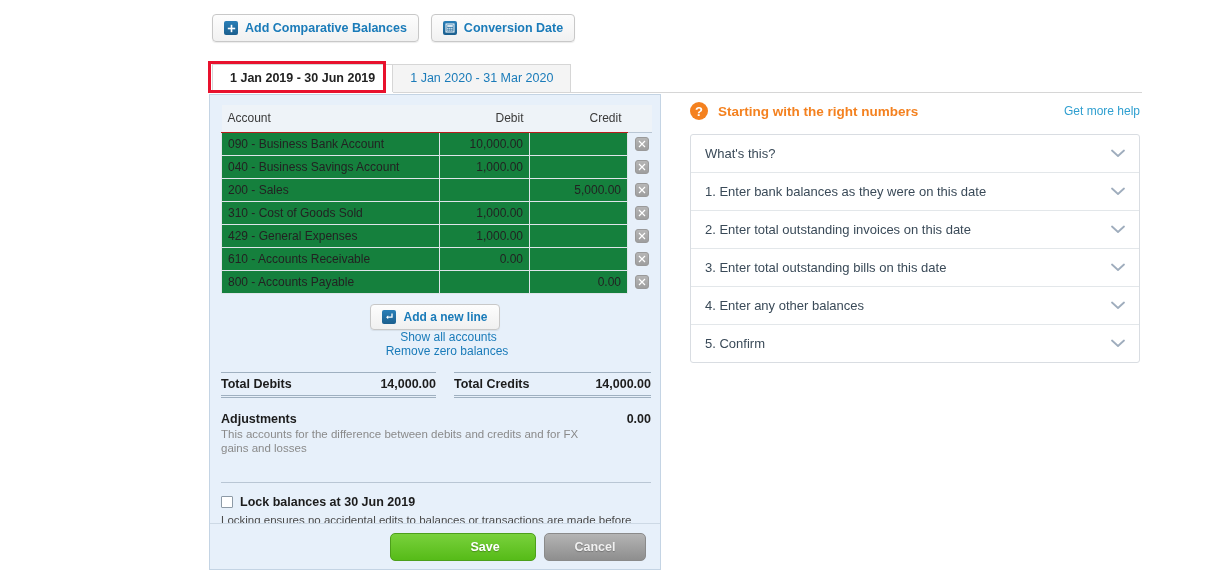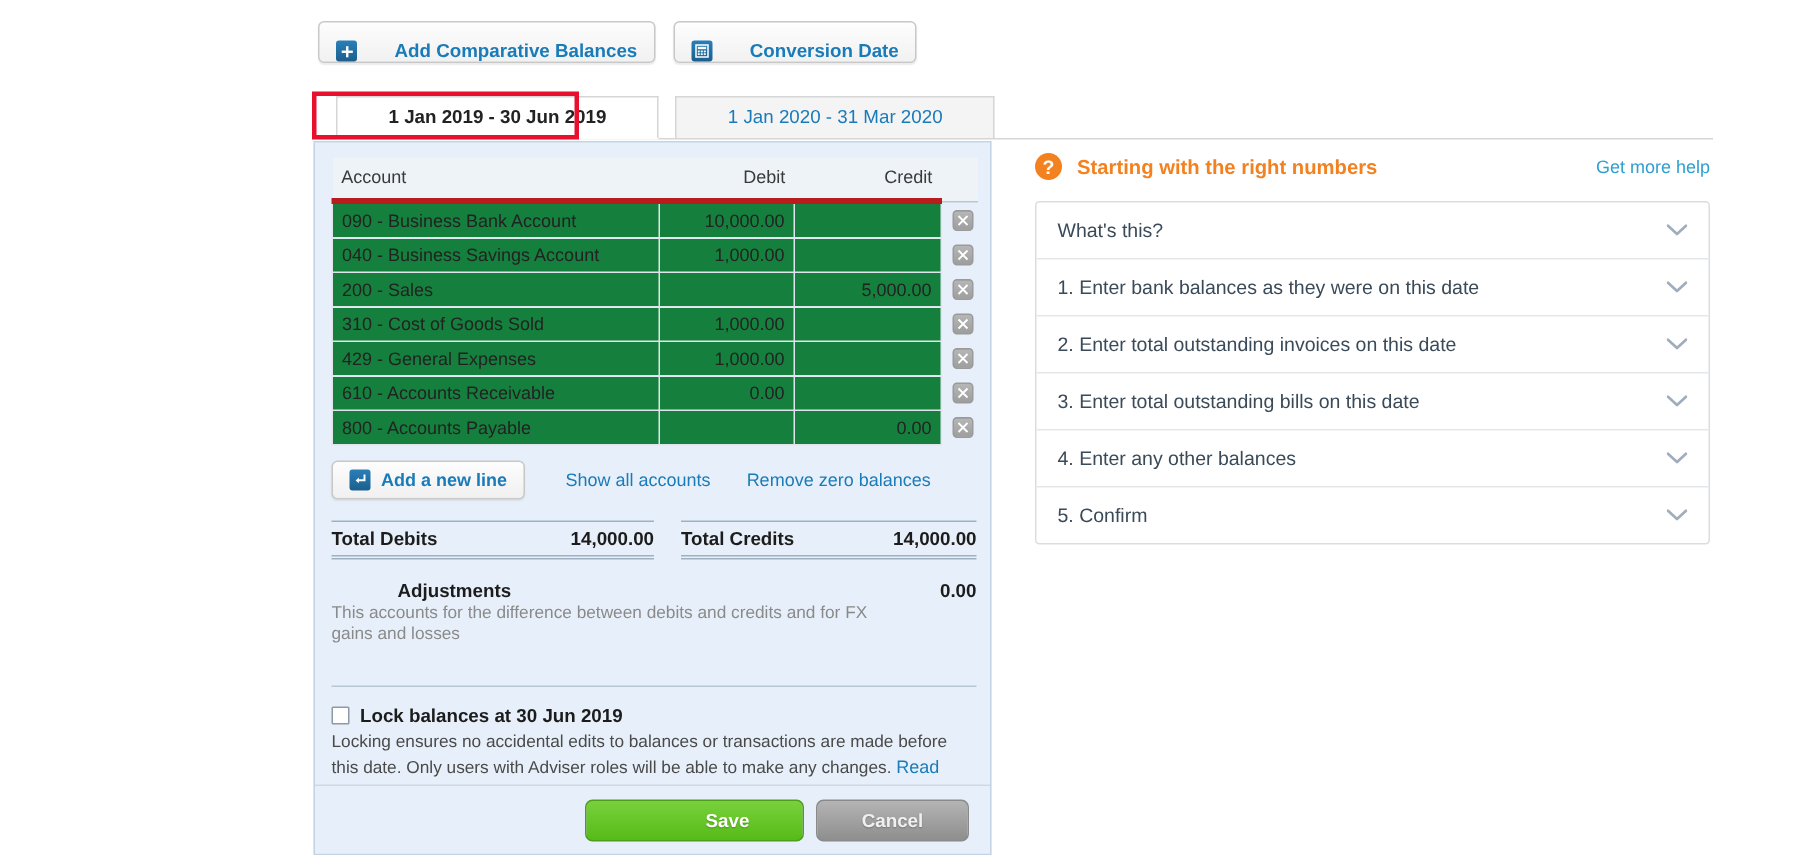--- a/index.html
+++ b/index.html
@@ -5,43 +5,43 @@
   html,body{margin:0;padding:0;}
   body{
     width:1210px;height:575px;background:#ffffff;
     font-family:"Liberation Sans", sans-serif;
     font-size:12px;color:#333;overflow:hidden;position:relative;
   }
 
   
   .toolbar{position:absolute;left:212px;top:14px;display:flex;gap:12px;}
   .tbtn{
-    display:flex;align-items:flex-end;gap:25px;
+    display:flex;align-items:center;gap:7px;
     height:26px;padding:0 11px;
     background:linear-gradient(to bottom,#fdfdfd 0%,#f1f1f1 100%);
     border:1px solid #c8c8c8;border-radius:4px;
     box-shadow:0 1px 1px rgba(0,0,0,.08);
     color:#1a7bb9;font-size:12.5px;font-weight:bold;
     white-space:nowrap;cursor:pointer;
   }
   .ico-sq{
     width:14px;height:14px;border-radius:2px;
     background:linear-gradient(to bottom,#2a7fb8 0%,#1b5f8e 100%);
     display:inline-flex;align-items:center;justify-content:center;
     color:#fff;font-size:11px;line-height:1;flex:0 0 auto;
   }
   .ico-sq svg{display:block;}
 
   
   .tabs{position:absolute;left:212px;top:64px;width:930px;height:28px;
         border-bottom:1px solid #d6d6d6;display:flex;align-items:flex-end;}
   .tab{
-    height:27px;line-height:27px;padding:0 34px;font-size:12.5px;
+    height:27px;line-height:27px;padding:0 17px;font-size:12.5px;
     border:1px solid #d6d6d6;border-bottom:none;background:#f4f4f4;
-    color:#1a7bb9;cursor:pointer;margin-right:-1px;margin-left:12px;
+    color:#1a7bb9;cursor:pointer;margin-right:-1px;
   }
   .tab.active{background:#ffffff;color:#222;font-weight:bold;border-color:#d6d6d6;
               position:relative;z-index:2;box-shadow:0 1px 0 #fff;}
 
   
   .annot{
     position:absolute;left:208px;top:61px;width:178px;height:32px;
     border:3px solid #e8112d;box-sizing:border-box;z-index:9;pointer-events:none;
   }
 
@@ -51,21 +51,21 @@
     background:#e7f0fa;border:1px solid #c4d4e4;box-sizing:border-box;
   }
   .panel-inner{padding:10px 11px 0 11px;}
 
   
   table.bal{border-collapse:collapse;width:430px;table-layout:fixed;}
   table.bal th{
     font-size:12px;font-weight:normal;color:#3a3a3a;text-align:left;
     padding:4px 6px 5px 6px;height:18px;
     background:#eef3f8;
-    border-bottom:4px solid #b91c1c;
+    border-bottom:1px solid #b91c1c;
   }
   table.bal th.num{text-align:right;}
   table.bal th.act{background:#eef3f8;border-bottom:1px solid #b9c6d4;}
   table.bal td{
     background:#15803d;border:1px solid #dfe5ea;
     padding:2px 6px;height:18px;font-size:12px;color:#222;
     overflow:hidden;white-space:nowrap;
   }
   table.bal td.num{text-align:right;}
   table.bal td.act{
@@ -75,21 +75,21 @@
   .delbtn{
     display:inline-flex;align-items:center;justify-content:center;
     width:14px;height:14px;border-radius:3px;
     background:linear-gradient(to bottom,#b6b6b6 0%,#9e9e9e 100%);
     color:#fff;font-size:10px;line-height:1;cursor:pointer;
     border:1px solid #9a9a9a;box-sizing:border-box;
   }
   .delbtn svg{display:block;}
 
   
-  .addrow{display:flex;align-items:center;margin-top:10px;}
+  .addrow{display:flex;align-items:center;margin-top:10px;flex-direction:column;}
   .addbtn{
     display:flex;align-items:center;gap:7px;height:24px;padding:0 11px;
     background:linear-gradient(to bottom,#fdfdfd 0%,#f0f0f0 100%);
     border:1px solid #c8c8c8;border-radius:4px;
     box-shadow:0 1px 1px rgba(0,0,0,.07);
     color:#1a7bb9;font-weight:bold;font-size:12px;cursor:pointer;white-space:nowrap;
   }
   .lnk{color:#1a7bb9;font-size:12px;cursor:pointer;}
   .addrow .lnk{margin-left:27px;}
   .addrow .lnk+.lnk{margin-left:24px;}
@@ -101,21 +101,21 @@
   .tot .bar{border-top:1px solid #9fb0c0;}
   .tot .row{
     display:flex;justify-content:space-between;align-items:center;
     font-weight:bold;font-size:12.5px;color:#1c1c1c;
     padding:4px 0 4px 0;border-bottom:3px double #9fb0c0;
   }
 
   
   .adj{margin-top:14px;width:430px;}
   .adj-head{display:flex;justify-content:space-between;align-items:baseline;}
-  .adj-title{font-weight:bold;font-size:12.5px;color:#1c1c1c;margin-left:44px;}
+  .adj-title{font-weight:bold;font-size:12.5px;color:#1c1c1c;}
   .adj-amt{font-weight:bold;font-size:12.5px;color:#1c1c1c;}
   .adj-note{color:#8a8a8a;font-size:11.5px;line-height:1.25;margin-top:1px;width:360px;}
 
   .divider{border-top:1px solid #b9c6d4;margin:26px 0 0 0;width:430px;}
 
   
   .lock{margin-top:12px;width:430px;}
   .lock-row{display:flex;align-items:center;gap:7px;}
   .cbx{
     width:12px;height:12px;background:#fff;border:1px solid #8d9aa6;

